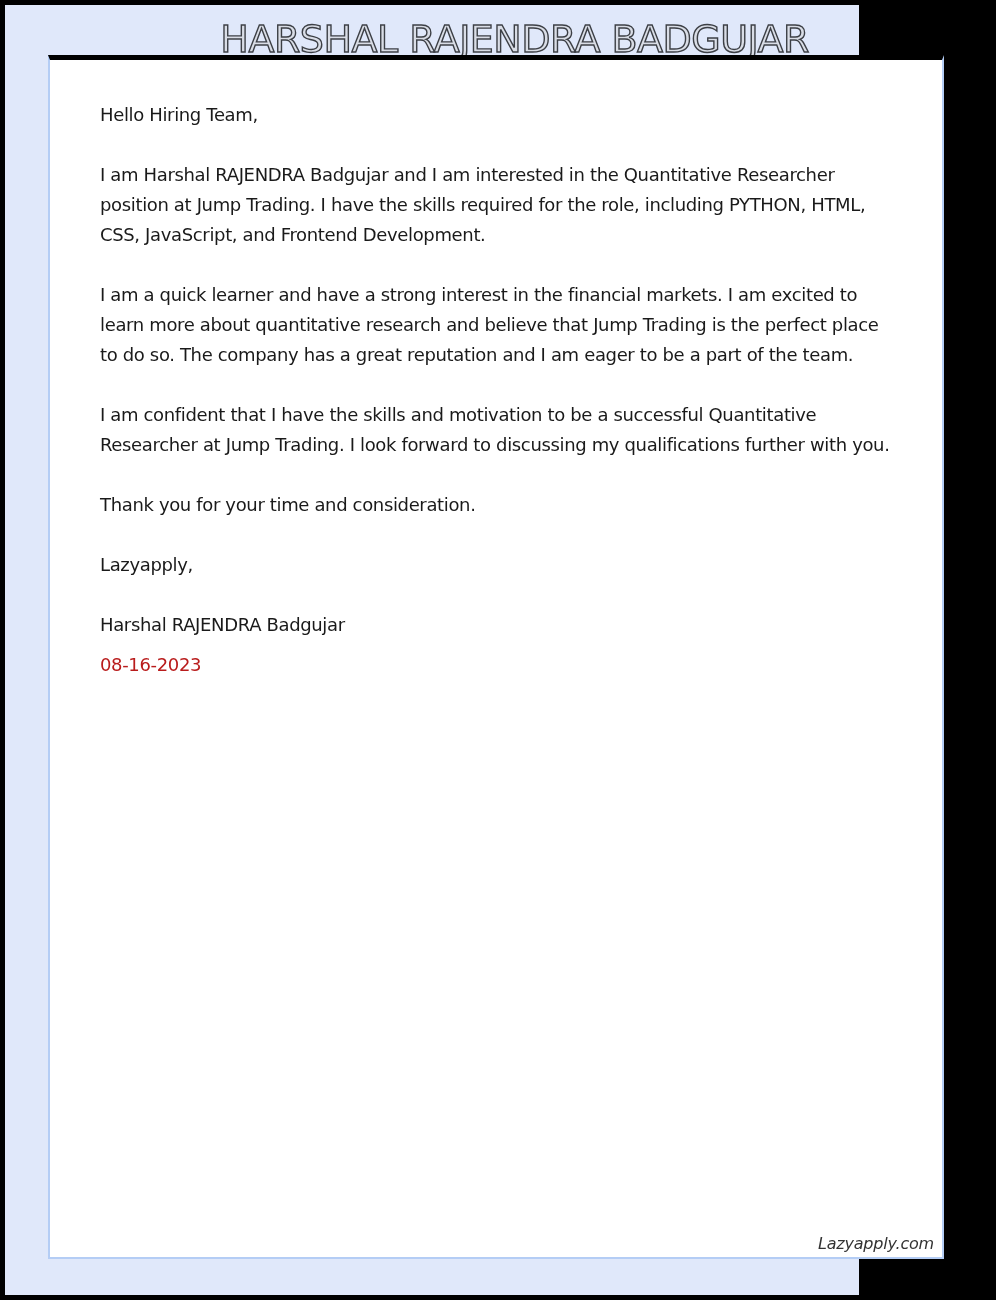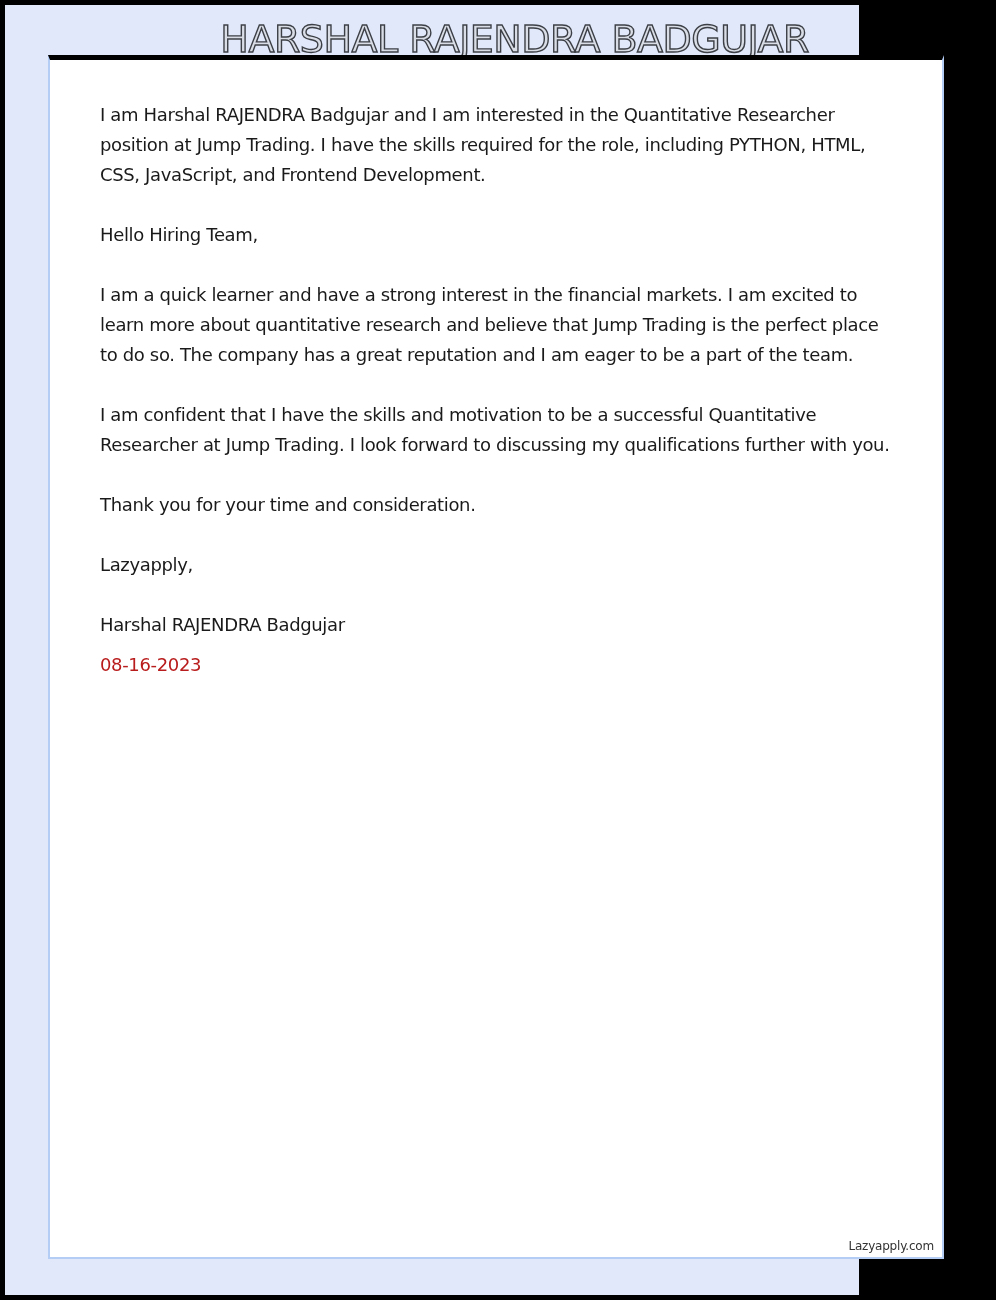--- a/index.html
+++ b/index.html
@@ -68,35 +68,36 @@
     }
     .letter .date {
       color: #b91c1c;
       margin: 0;
     }
     .footer-brand {
       position: absolute;
       right: 8px;
       bottom: 4px;
       font-family: "DejaVu Sans", sans-serif;
-      font-size: 12px;
+      font-size: 16px;
       color: #333;
       letter-spacing: -0.2px;
+      font-style: italic;
     }
   </style>
 </head>
 <body>
 
 <div class="frame">
   <h1 class="name-title">HARSHAL RAJENDRA BADGUJAR</h1>
 
   <div class="page">
     <div class="letter">
+      <p>Hello Hiring Team,</p>
       <p>I am Harshal RAJENDRA Badgujar and I am interested in the Quantitative Researcher position at Jump Trading. I have the skills required for the role, including PYTHON, HTML, CSS, JavaScript, and Frontend Development.</p>
-      <p>Hello Hiring Team,</p>
       <p>I am a quick learner and have a strong interest in the financial markets. I am excited to learn more about quantitative research and believe that Jump Trading is the perfect place to do so. The company has a great reputation and I am eager to be a part of the team.</p>
       <p>I am confident that I have the skills and motivation to be a successful Quantitative Researcher at Jump Trading. I look forward to discussing my qualifications further with you.</p>
       <p>Thank you for your time and consideration.</p>
       <p>Lazyapply,</p>
       <p class="signature">Harshal RAJENDRA Badgujar</p>
       <p class="date">08-16-2023</p>
     </div>
 
     <div class="footer-brand">Lazyapply.com</div>
   </div>

